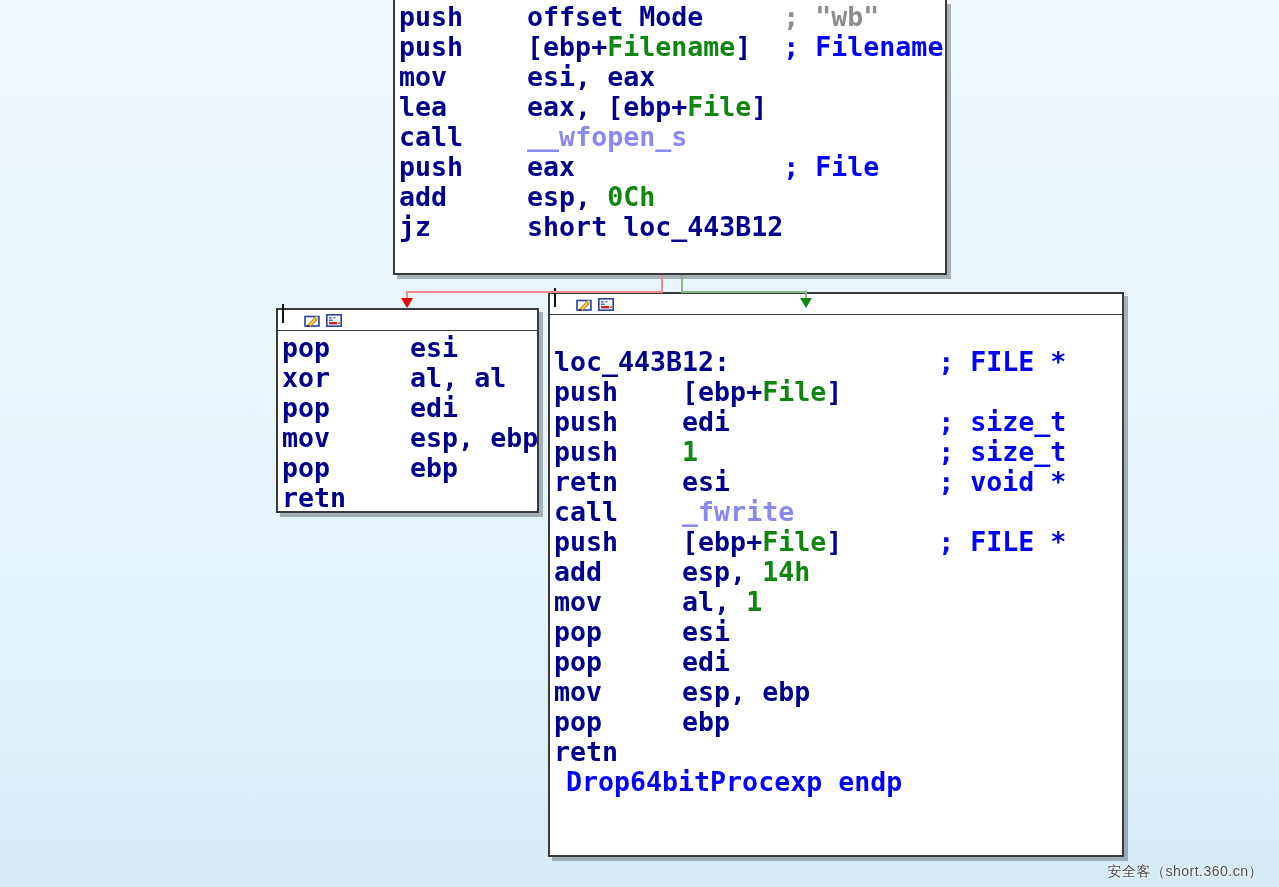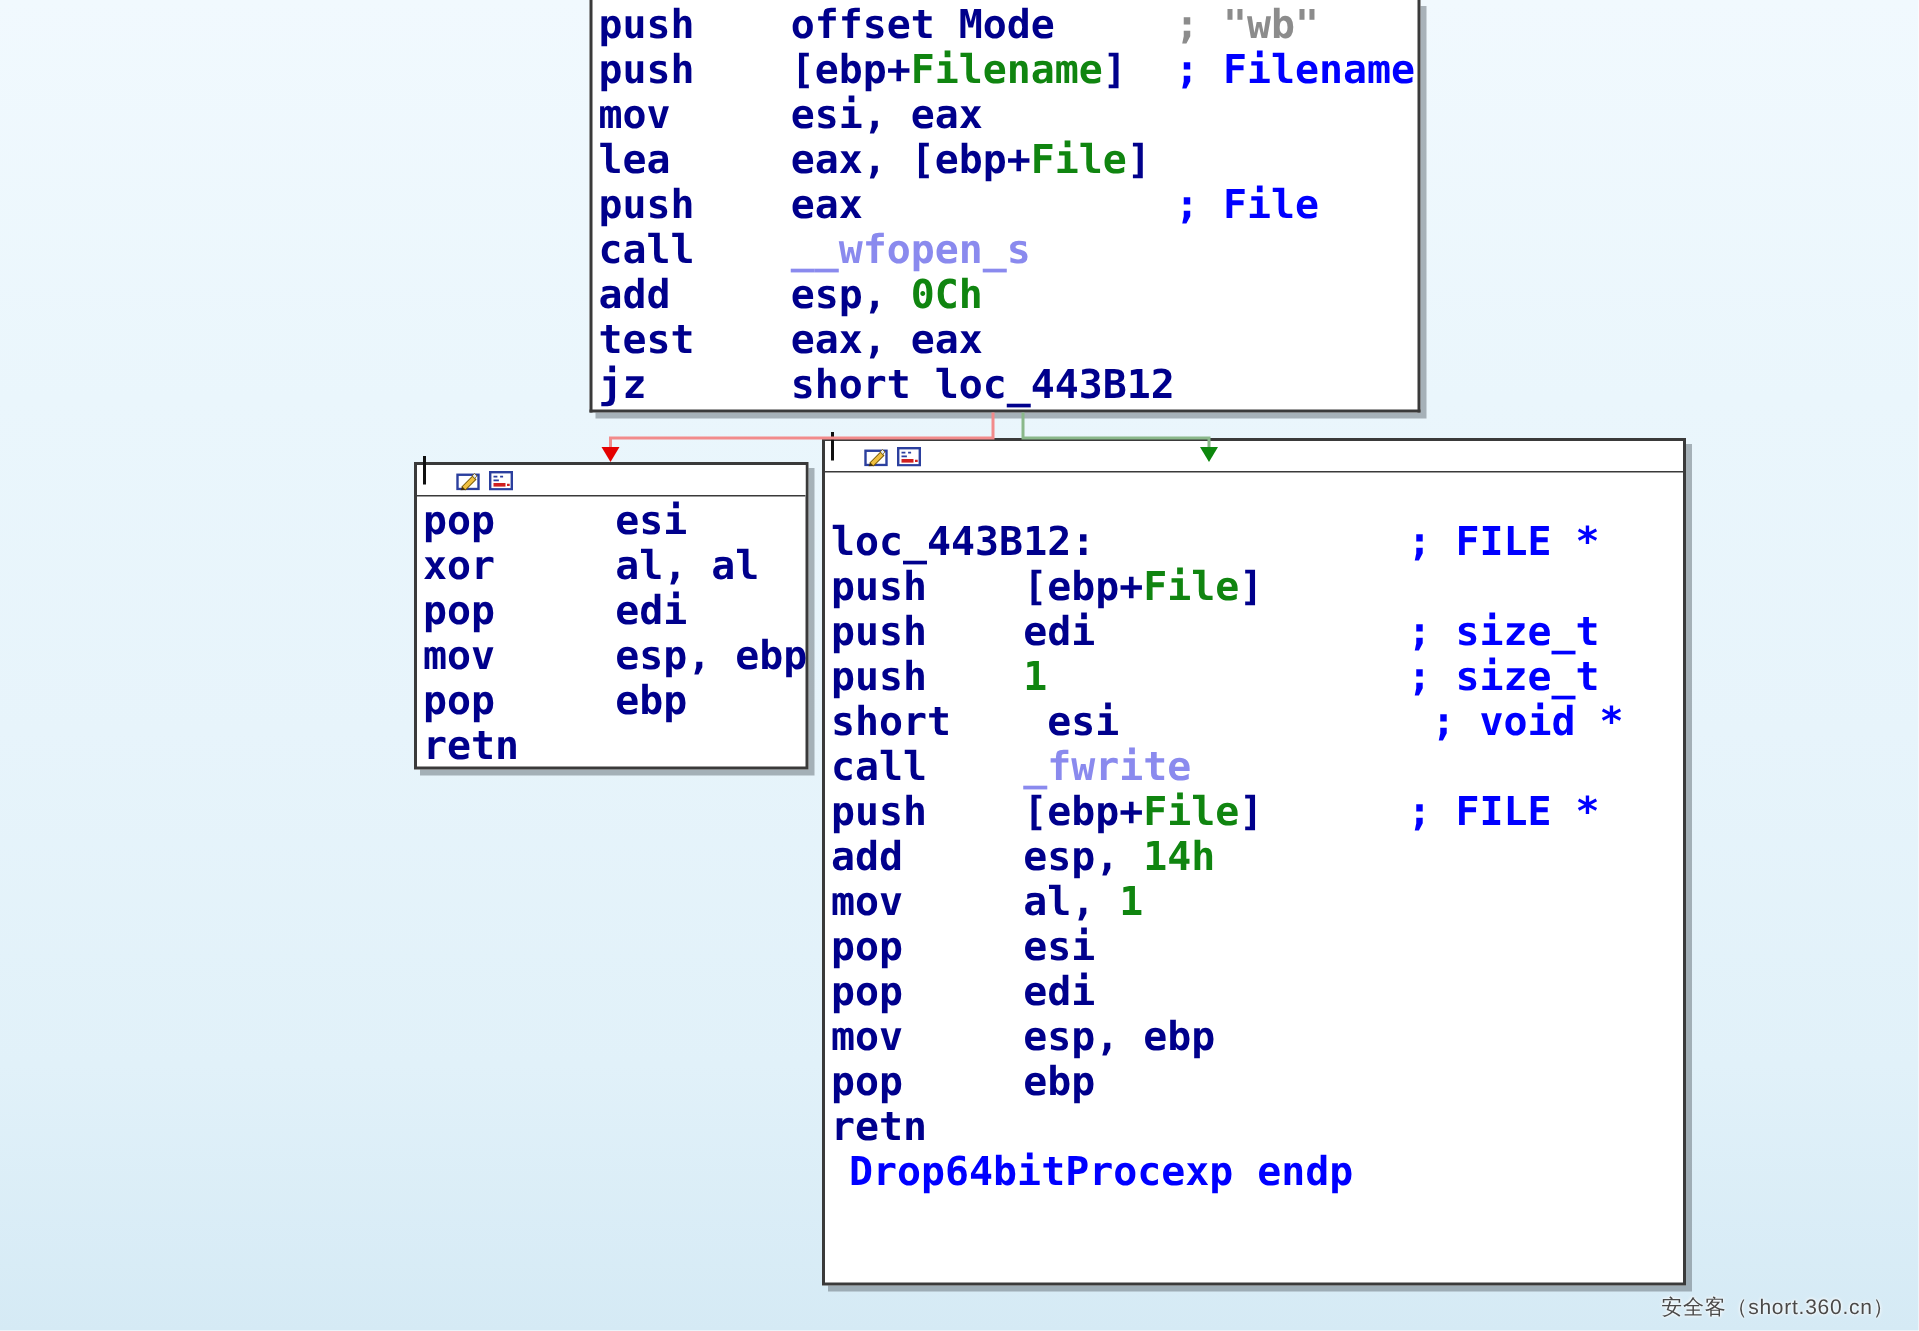--- a/index.html
+++ b/index.html
@@ -46,24 +46,23 @@
 <body>
 
 <div id="stage">
   <div id="blocks">
       <div class="block cut-top" style="left: 393px; top: 0px; width: 554px; height: 275px;">
         <div class="code">
           <div class="line"><span class="c-i">push    offset Mode     </span><span class="c-s">; "wb"</span></div>
           <div class="line"><span class="c-i">push    [ebp+</span><span class="c-v">Filename</span><span class="c-i">]  </span><span class="c-c">; Filename</span></div>
           <div class="line"><span class="c-i">mov     esi, eax</span></div>
           <div class="line"><span class="c-i">lea     eax, [ebp+</span><span class="c-v">File</span><span class="c-i">]</span></div>
+          <div class="line"><span class="c-i">call    </span><span class="c-f">__wfopen_s</span></div>
           <div class="line"><span class="c-i">push    eax             </span><span class="c-c">; File</span></div>
-          <div class="line"><span class="c-i">call    </span><span class="c-f">__wfopen_s</span></div>
           <div class="line"><span class="c-i">add     esp, </span><span class="c-v">0Ch</span></div>
-          <div class="line"><span class="c-i">test    eax, eax</span></div>
           <div class="line"><span class="c-i">jz      short loc_443B12</span></div>
         </div>
       </div>
       <div class="block" style="left: 276px; top: 308px; width: 263px; height: 205px;">
         <div class="titlebar">
           <span class="icon"><span class="ic-swatch"></span></span>
           <span class="icon"><svg width="16" height="13" viewBox="0 0 16 13">
               <rect x="1" y="2.5" width="14" height="9.5" fill="#fff" stroke="#2b3f9e" stroke-width="1.6"></rect>
               <polygon points="4,10.5 11,3.5 13.2,5.7 6.2,12.7" fill="#f0c040" stroke="#7a5a00" stroke-width="0.7"></polygon>
               <polygon points="4,10.5 6.2,12.7 3,13" fill="#402f10"></polygon>
@@ -102,21 +101,21 @@
               <rect x="3" y="8" width="8" height="2.4" fill="#d02020"></rect>
               <path d="M12 9.2h1.8" stroke="#d02020" stroke-width="1.5" fill="none"></path>
             </svg></span>
         </div>
         <div class="code">
           <div class="line"></div>
           <div class="line"><span class="c-i">loc_443B12:             </span><span class="c-c">; FILE *</span></div>
           <div class="line"><span class="c-i">push    [ebp+</span><span class="c-v">File</span><span class="c-i">]</span></div>
           <div class="line"><span class="c-i">push    edi             </span><span class="c-c">; size_t</span></div>
           <div class="line"><span class="c-i">push    </span><span class="c-v">1</span><span class="c-i">               </span><span class="c-c">; size_t</span></div>
-          <div class="line"><span class="c-i">short    esi             </span><span class="c-c">; void *</span></div>
+          <div class="line"><span class="c-i">retn    esi             </span><span class="c-c">; void *</span></div>
           <div class="line"><span class="c-i">call    </span><span class="c-f">_fwrite</span></div>
           <div class="line"><span class="c-i">push    [ebp+</span><span class="c-v">File</span><span class="c-i">]      </span><span class="c-c">; FILE *</span></div>
           <div class="line"><span class="c-i">add     esp, </span><span class="c-v">14h</span></div>
           <div class="line"><span class="c-i">mov     al, </span><span class="c-v">1</span></div>
           <div class="line"><span class="c-i">pop     esi</span></div>
           <div class="line"><span class="c-i">pop     edi</span></div>
           <div class="line"><span class="c-i">mov     esp, ebp</span></div>
           <div class="line"><span class="c-i">pop     ebp</span></div>
           <div class="line"><span class="c-i">retn</span></div>
           <div class="line"><span class="c-e">Drop64bitProcexp endp</span></div>

